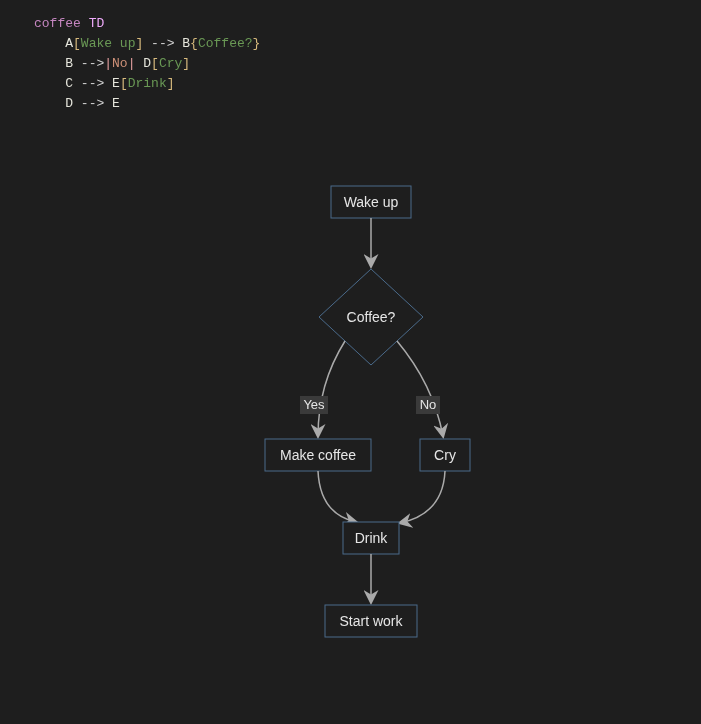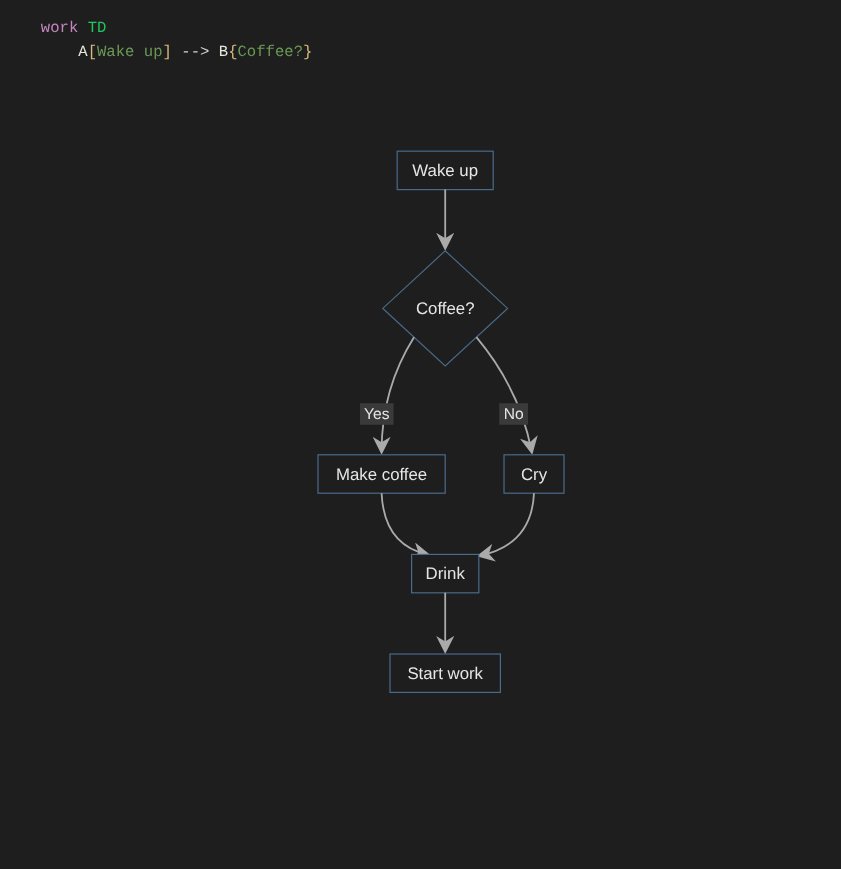--- a/index.html
+++ b/index.html
@@ -14,21 +14,21 @@
     overflow: hidden;
   }
   .code-block {
     padding: 14px 0 0 34px;
     line-height: 20px;
   }
   .code-line {
     white-space: pre;
   }
   .kw-graph { color: #c586c0; }
-  .kw-td { color: #22c55e; }
+  .kw-td { color: #f0abfc; }
   .node-id { color: #e6e6dc; }
   .bracket { color: #d7ba7d; }
   .brace { color: #d7ba7d; }
   .node-text { color: #6a9955; }
   .arrow { color: #d4d4d4; }
   .pipe { color: #e6a0a0; }
   .pipe-text { color: #ce9178; }
 
   .diagram-area {
     position: relative;
@@ -70,22 +70,25 @@
     font-family: -apple-system, BlinkMacSystemFont, 'Segoe UI', Arial, sans-serif;
     font-size: 13px;
     text-anchor: middle;
     dominant-baseline: middle;
   }
 </style>
 </head>
 <body>
 
 <div class="code-block">
-  <div class="code-line"><span class="kw-graph">work</span> <span class="kw-td">TD</span></div>
+  <div class="code-line"><span class="kw-graph">coffee</span> <span class="kw-td">TD</span></div>
   <div class="code-line">    <span class="node-id">A</span><span class="bracket">[</span><span class="node-text">Wake up</span><span class="bracket">]</span> <span class="arrow">--&gt;</span> <span class="node-id">B</span><span class="brace">{</span><span class="node-text">Coffee?</span><span class="brace">}</span></div>
+  <div class="code-line">    <span class="node-id">B</span> <span class="arrow">--&gt;</span><span class="pipe">|</span><span class="pipe-text">No</span><span class="pipe">|</span> <span class="node-id">D</span><span class="bracket">[</span><span class="node-text">Cry</span><span class="bracket">]</span></div>
+  <div class="code-line">    <span class="node-id">C</span> <span class="arrow">--&gt;</span> <span class="node-id">E</span><span class="bracket">[</span><span class="node-text">Drink</span><span class="bracket">]</span></div>
+  <div class="code-line">    <span class="node-id">D</span> <span class="arrow">--&gt;</span> <span class="node-id">E</span></div>
 </div>
 
 <div class="diagram-area">
 <svg class="diagram" width="701" height="560">
   <defs>
     <marker id="arrowhead" markerWidth="10" markerHeight="10" refX="8" refY="5" orient="auto">
       <path d="M0,0 L10,5 L0,10 L3,5 Z" fill="#aaaaaa"></path>
     </marker>
   </defs>
 

